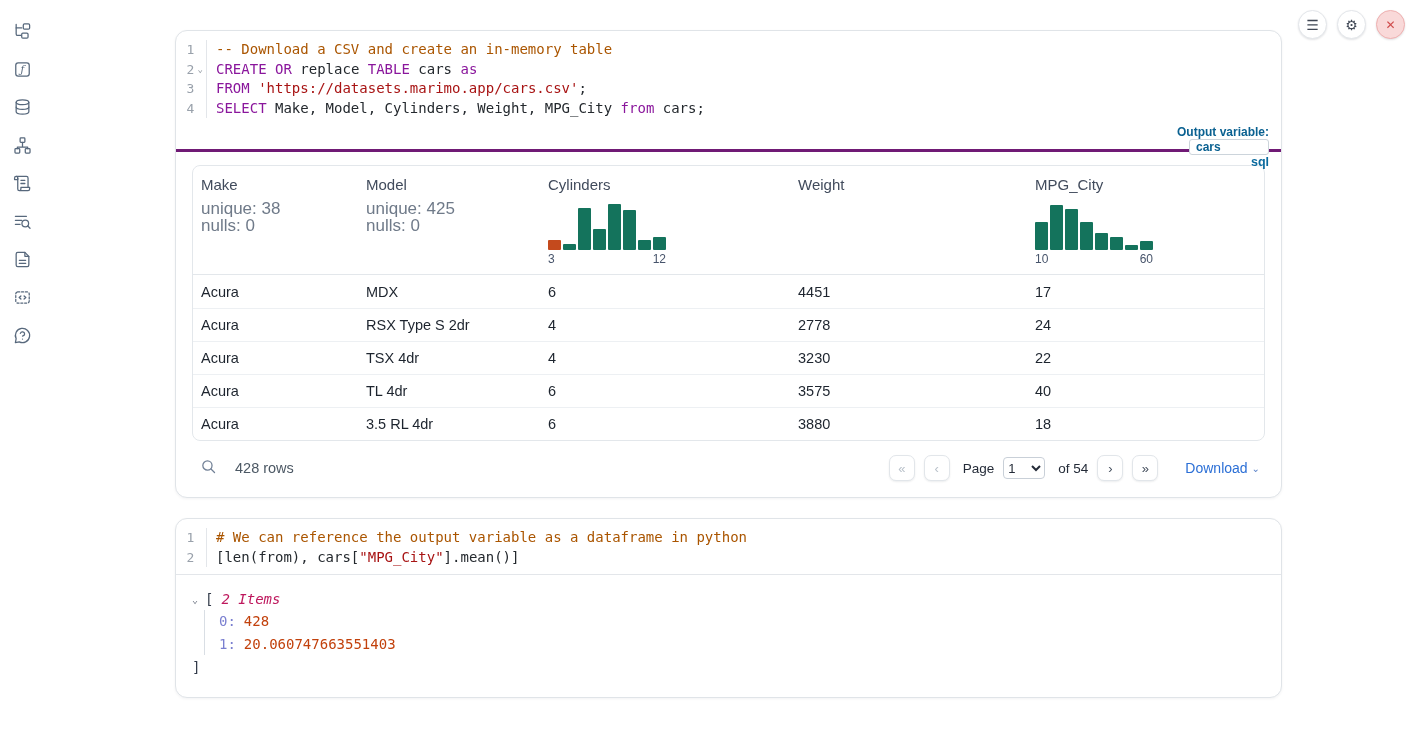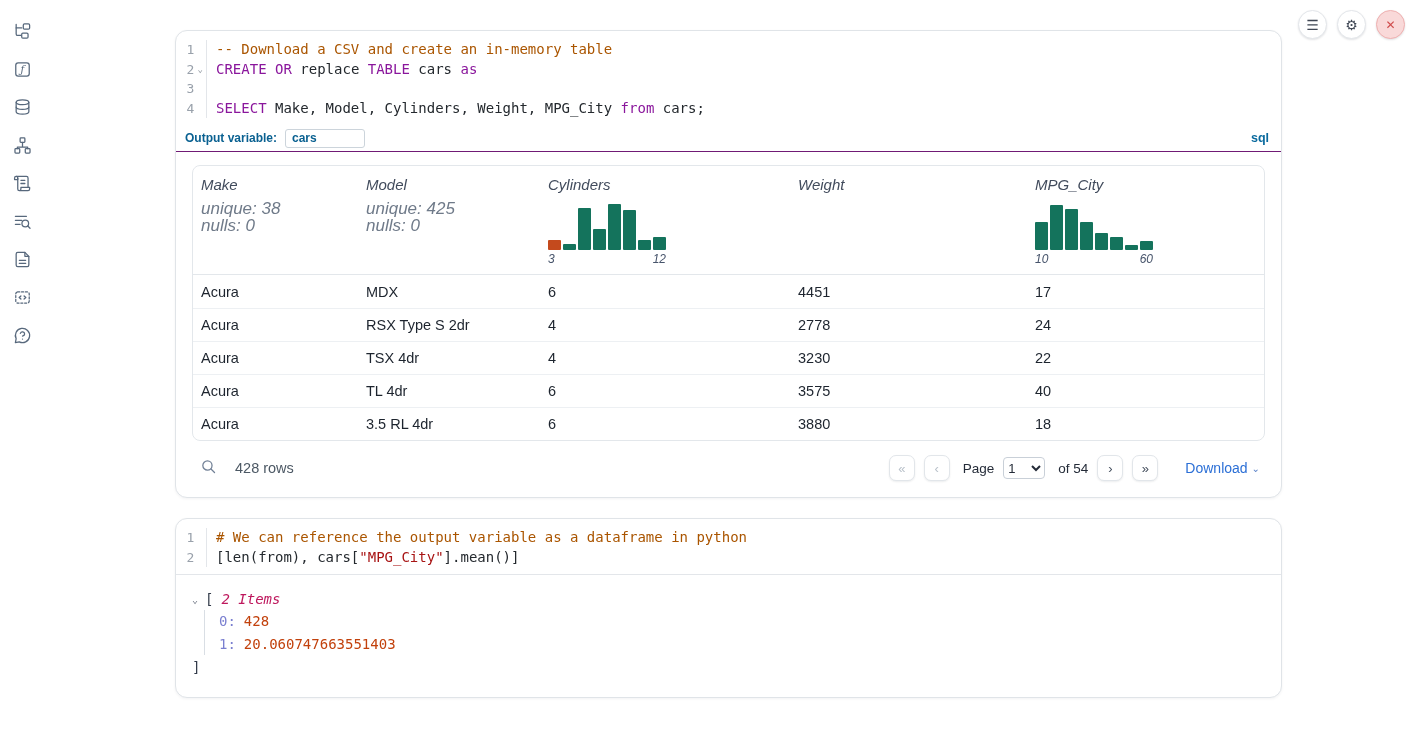--- a/index.html
+++ b/index.html
@@ -34,32 +34,32 @@
   .gutter { display: flex; width: 31px; flex-shrink: 0; border-right: 1px solid #e3e6ea; }
   .gutter-num { width: 19px; text-align: right; color: #99a1ab; font-size: 13px; }
   .fold-chev { width: 12px; text-align: center; color: #8b939c; font-size: 9px; }
   .code-text { padding-left: 9px; white-space: pre; color: #24292e; }
   .tok-comment { color: #aa5500; }
   .tok-keyword { color: #8a169c; }
   .tok-string  { color: #a81414; }
   .tok-plain   { color: #24292e; }
 
   
-  .outvar-bar { display: flex; align-items: center; height: 27px;
-    padding: 0 12px 0 9px; border-bottom: 1px solid #701a75; }
+  .outvar-bar { display: flex; align-items: flex-end; height: 27px;
+    padding: 0 12px 0 9px; border-bottom: 3px solid #701a75; flex-direction: column; }
   .outvar-label { font-size: 12px; font-weight: 700; color: #0a6191; }
   .outvar-input { margin-left: 8px; width: 80px; height: 19px; border: 1px solid #ccd4db;
     border-radius: 3px; font-family: "Liberation Sans", sans-serif; font-weight: 700;
     font-size: 12px; color: #0a6191; padding: 0 6px; }
   .lang-badge { margin-left: auto; font-size: 12.5px; font-weight: 700; color: #0a6a9e; }
 
   
   .cell-output { padding: 13px 16px 12px; }
   .table-card { border: 1px solid #e3e7eb; border-radius: 8px; overflow: hidden; }
-  .t-header { display: flex; border-bottom: 1px solid #e3e7eb; font-style: italic; }
+  .t-header { display: flex; border-bottom: 1px solid #e3e7eb; }
   .t-col { padding: 10px 8px 8px; display: flex; flex-direction: column; }
   .col-name { font-size: 15px; color: #414b5c; margin-bottom: 7px; }
   .col-stat { font-size: 17px; color: #6f7a89; line-height: 17px; }
   .hist-wrap { margin-top: auto; width: 118px; }
   .hist-bars { display: flex; align-items: flex-end; gap: 2px; height: 50px; }
   .hist-bar { flex: 1; border-radius: 1px; }
   .hist-labels { display: flex; justify-content: space-between; font-size: 12px;
     color: #47546b; margin-top: 2px; }
   .t-row { display: flex; align-items: center; height: 33px; border-top: 1px solid #edf0f3; }
   .t-row:first-child { border-top: none; }
@@ -199,20 +199,21 @@
             <span class="gutter-num">2</span>
             <span class="fold-chev">⌄</span>
           </span>
           <span class="code-text"><span class="tok-keyword">CREATE</span><span class="tok-plain"> </span><span class="tok-keyword">OR</span><span class="tok-plain"> replace </span><span class="tok-keyword">TABLE</span><span class="tok-plain"> cars </span><span class="tok-keyword">as</span></span>
         </div>
         <div class="code-line">
           <span class="gutter">
             <span class="gutter-num">3</span>
             <span class="fold-chev"></span>
           </span>
+          <span class="code-text"><span class="tok-keyword">FROM</span><span class="tok-plain"> </span><span class="tok-string">'https://datasets.marimo.app/cars.csv'</span><span class="tok-plain">;</span></span>
         </div>
         <div class="code-line">
           <span class="gutter">
             <span class="gutter-num">4</span>
             <span class="fold-chev"></span>
           </span>
           <span class="code-text"><span class="tok-keyword">SELECT</span><span class="tok-plain"> Make, Model, Cylinders, Weight, MPG_City </span><span class="tok-keyword">from</span><span class="tok-plain"> cars;</span></span>
         </div>
       </div>
     <div class="outvar-bar">

